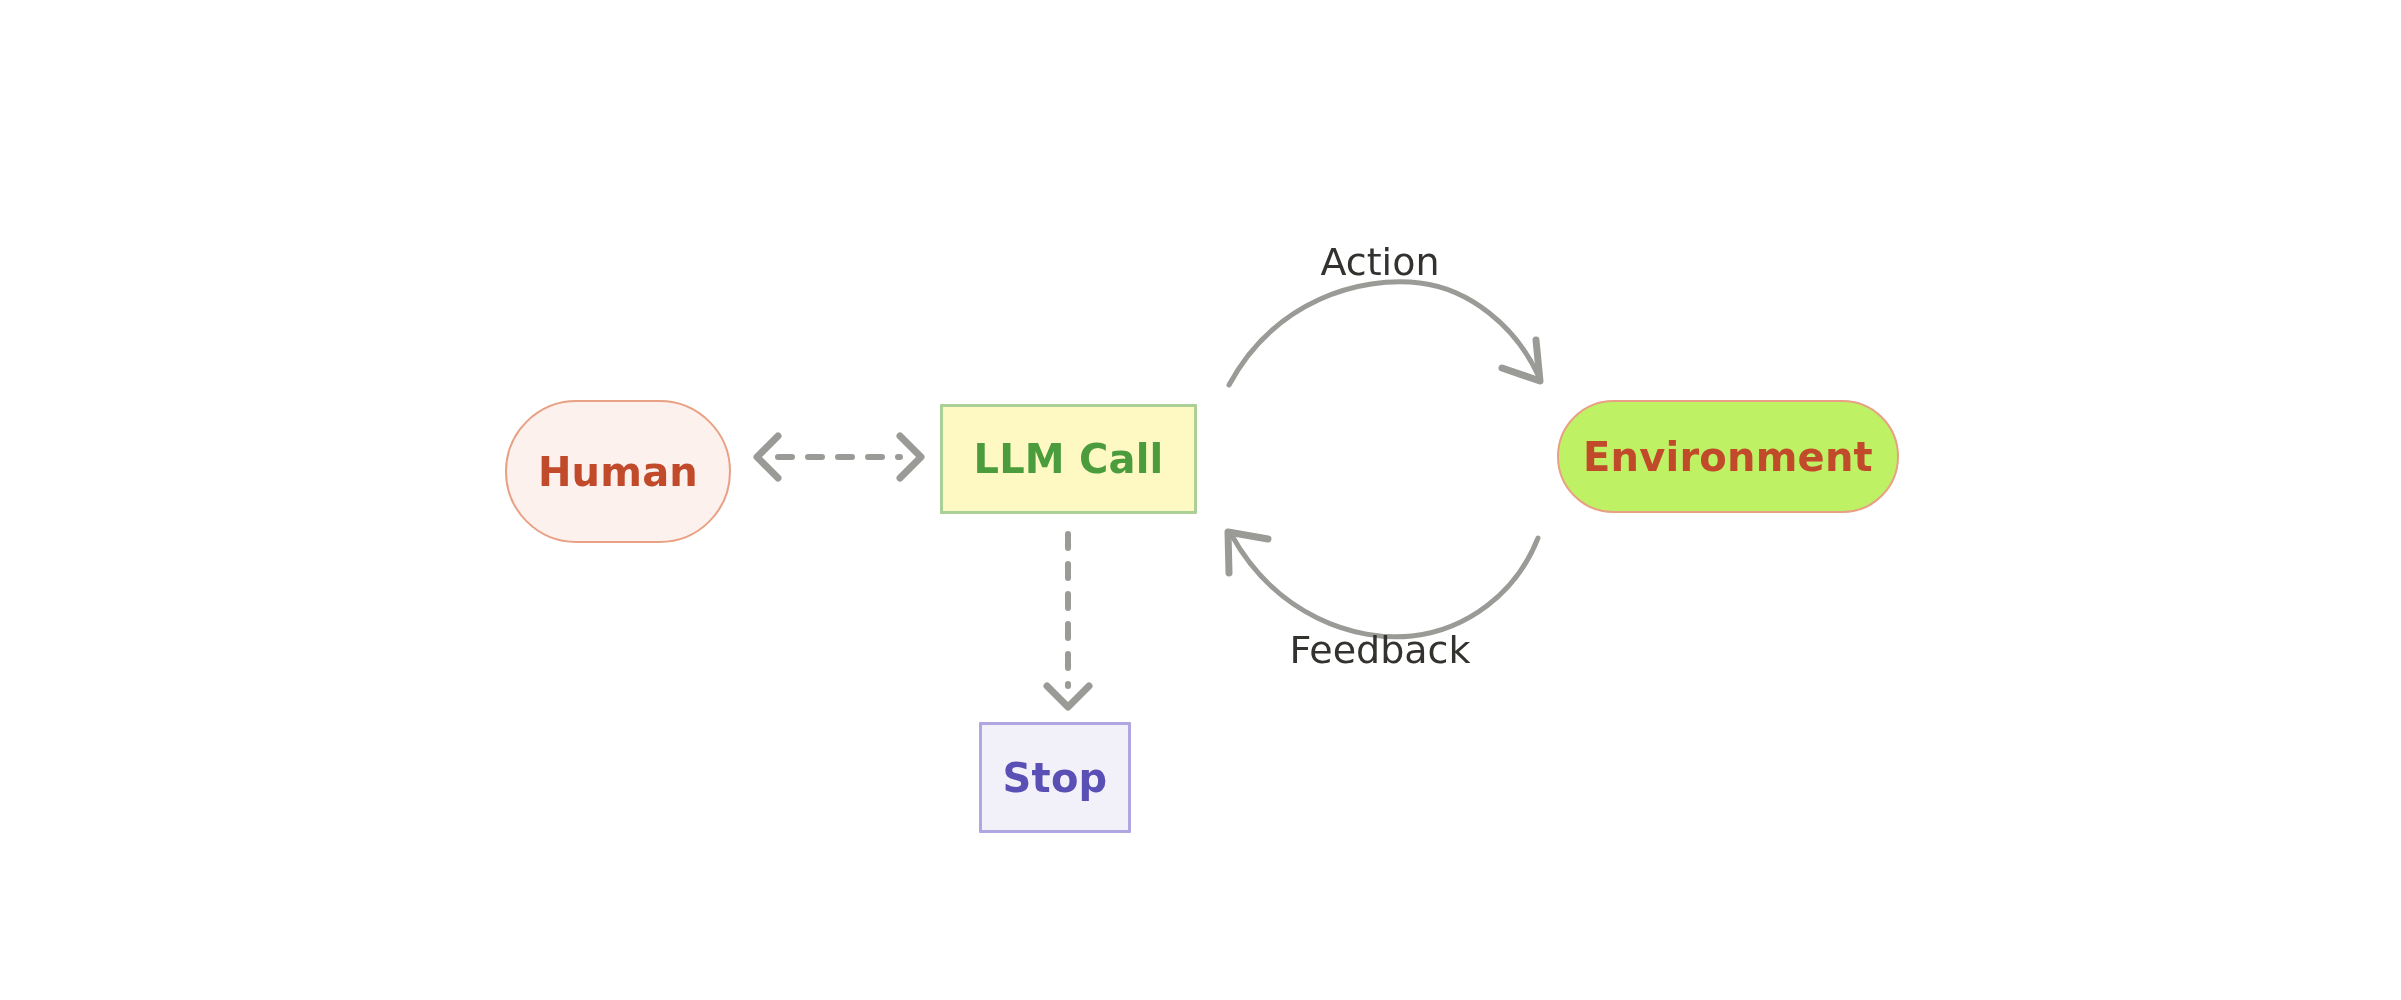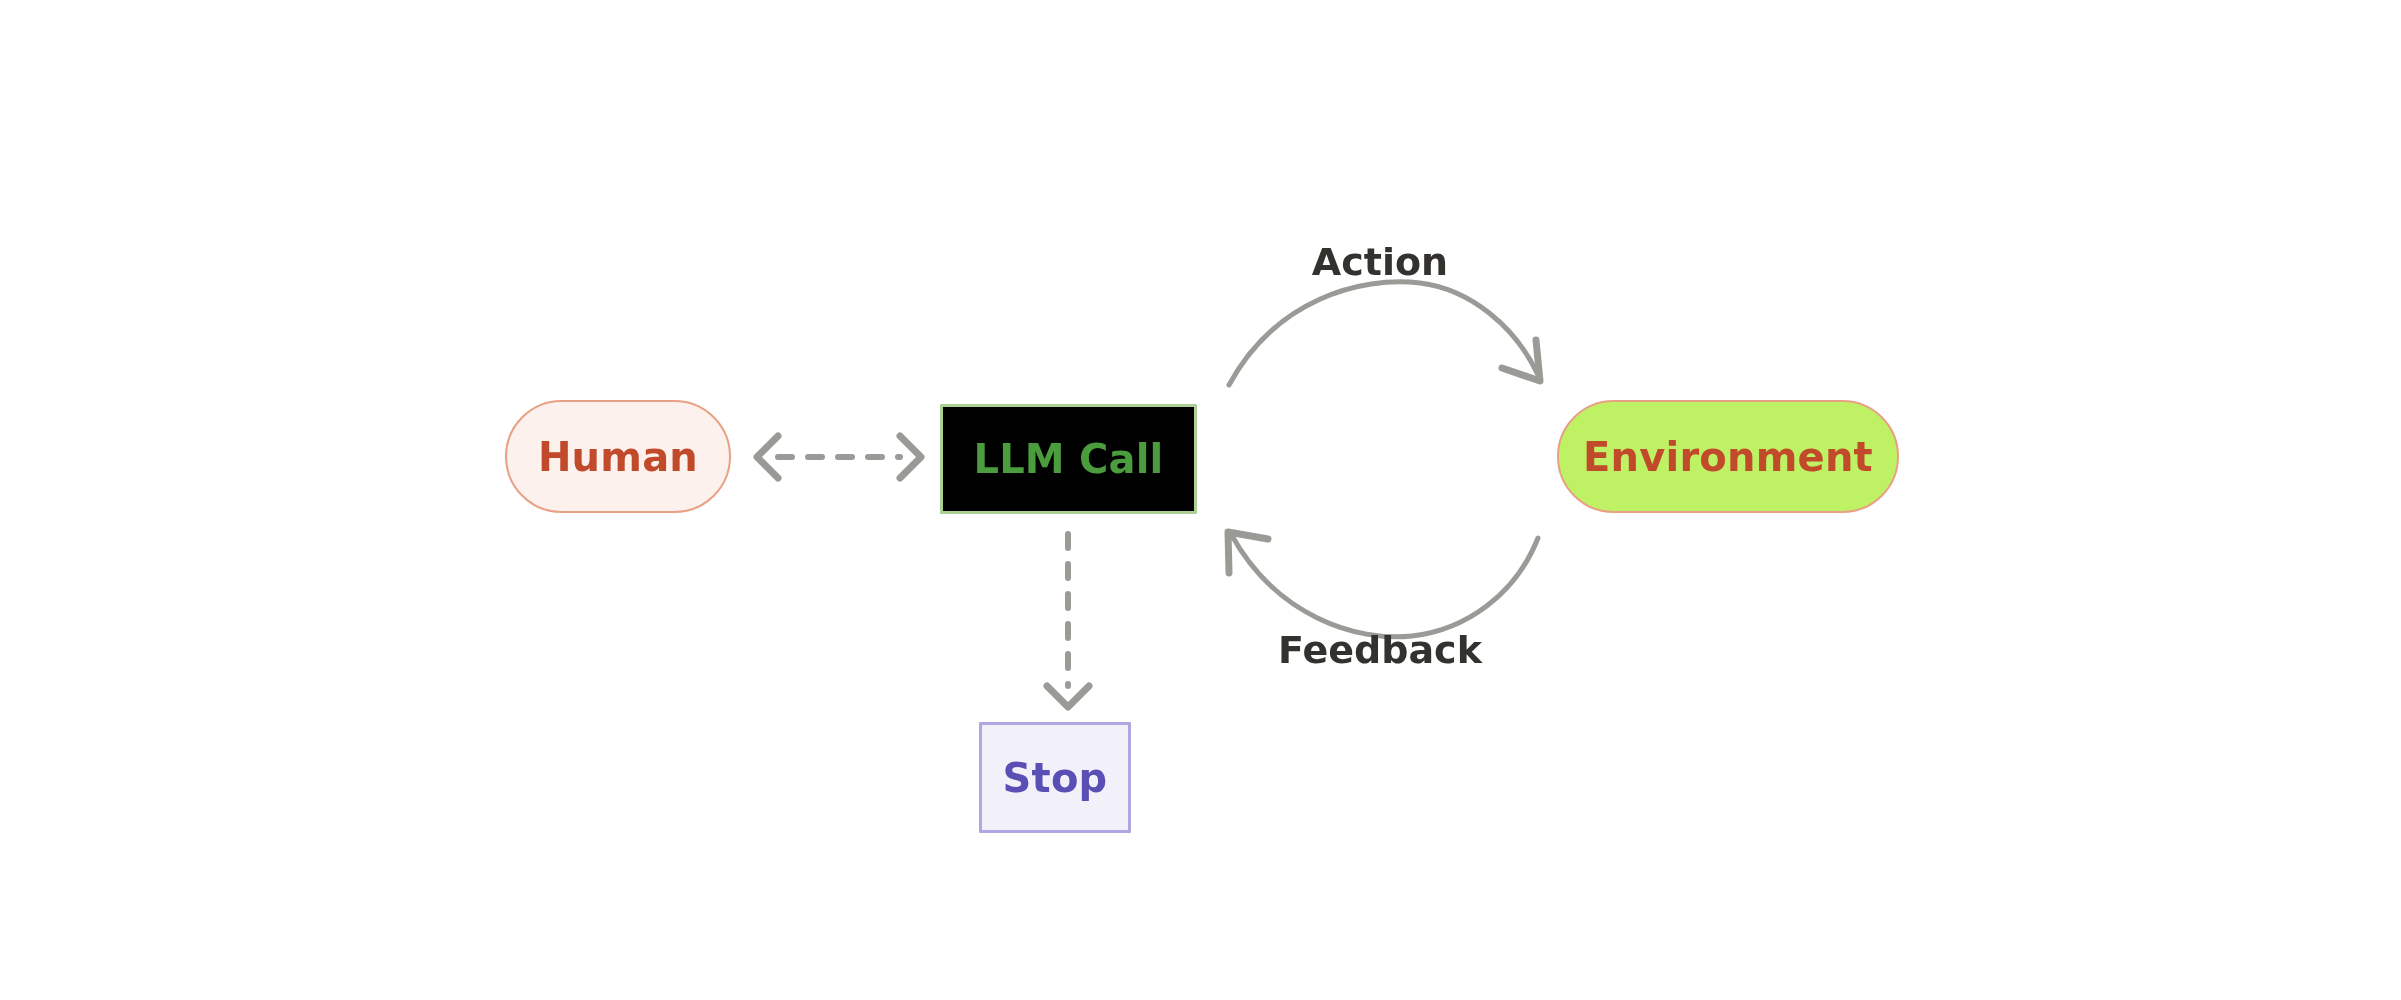--- a/index.html
+++ b/index.html
@@ -41,40 +41,40 @@
 
   
   .node.rect {
     border-width: 3px;
     border-style: solid;
     border-radius: 1px;
   }
 
   #node-human {
     left: 505px;  top: 400px;
-    width: 226px; height: 113px;
+    width: 226px; height: 143px;
     background: #fdf1ee;
     border-color: #e8a184;
     color: #c14a2b;
     font-size: 40px;
   }
 
   #node-environment {
     left: 1557px; top: 400px;
     width: 342px; height: 113px;
     background: #bef264;
     border-color: #e8a184;
     color: #c14a2b;
     font-size: 40px;
   }
 
   #node-llm-call {
     left: 940px;  top: 404px;
     width: 257px; height: 110px;
-    background: #000000;
+    background: #fef9c3;
     border-color: #aad096;
     color: #4a9c3d;
     font-size: 40px;
   }
 
   #node-stop {
     left: 979px;  top: 722px;
     width: 152px; height: 111px;
     background: #f2f1f9;
     border-color: #b1a6e1;
@@ -99,21 +99,21 @@
   .edge-solid   { stroke-width: 5; }
   .edge-dashed  { stroke-width: 6; stroke-dasharray: 14 16; }
   .edge-head    { fill: none; stroke: #9a9a96; stroke-width: 7;
                   stroke-linecap: round; stroke-linejoin: round; }
 
   
   .edge-label {
     position: absolute;
     color: #33322f;
     font-size: 38px;
-    font-weight: bold;
+    font-weight: normal;
     white-space: nowrap;
     text-align: center;
   }
   #label-action   { left: 1220px; top: 240px; width: 320px; }
   #label-feedback { left: 1220px; top: 628px; width: 320px; }
 </style>
 </head>
 <body>
 
 <div id="canvas">

